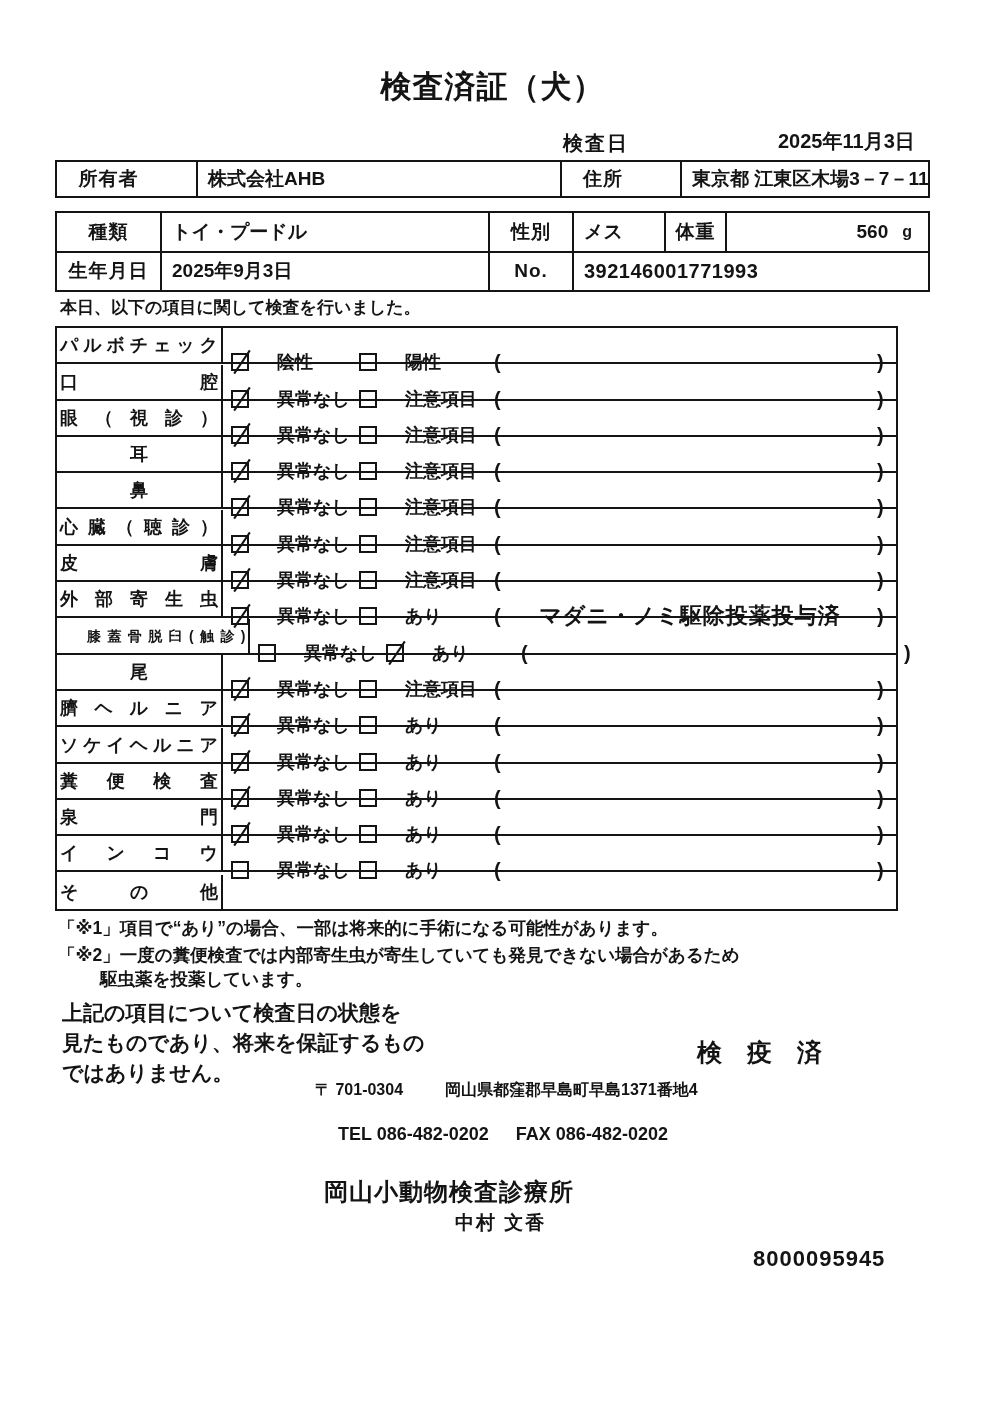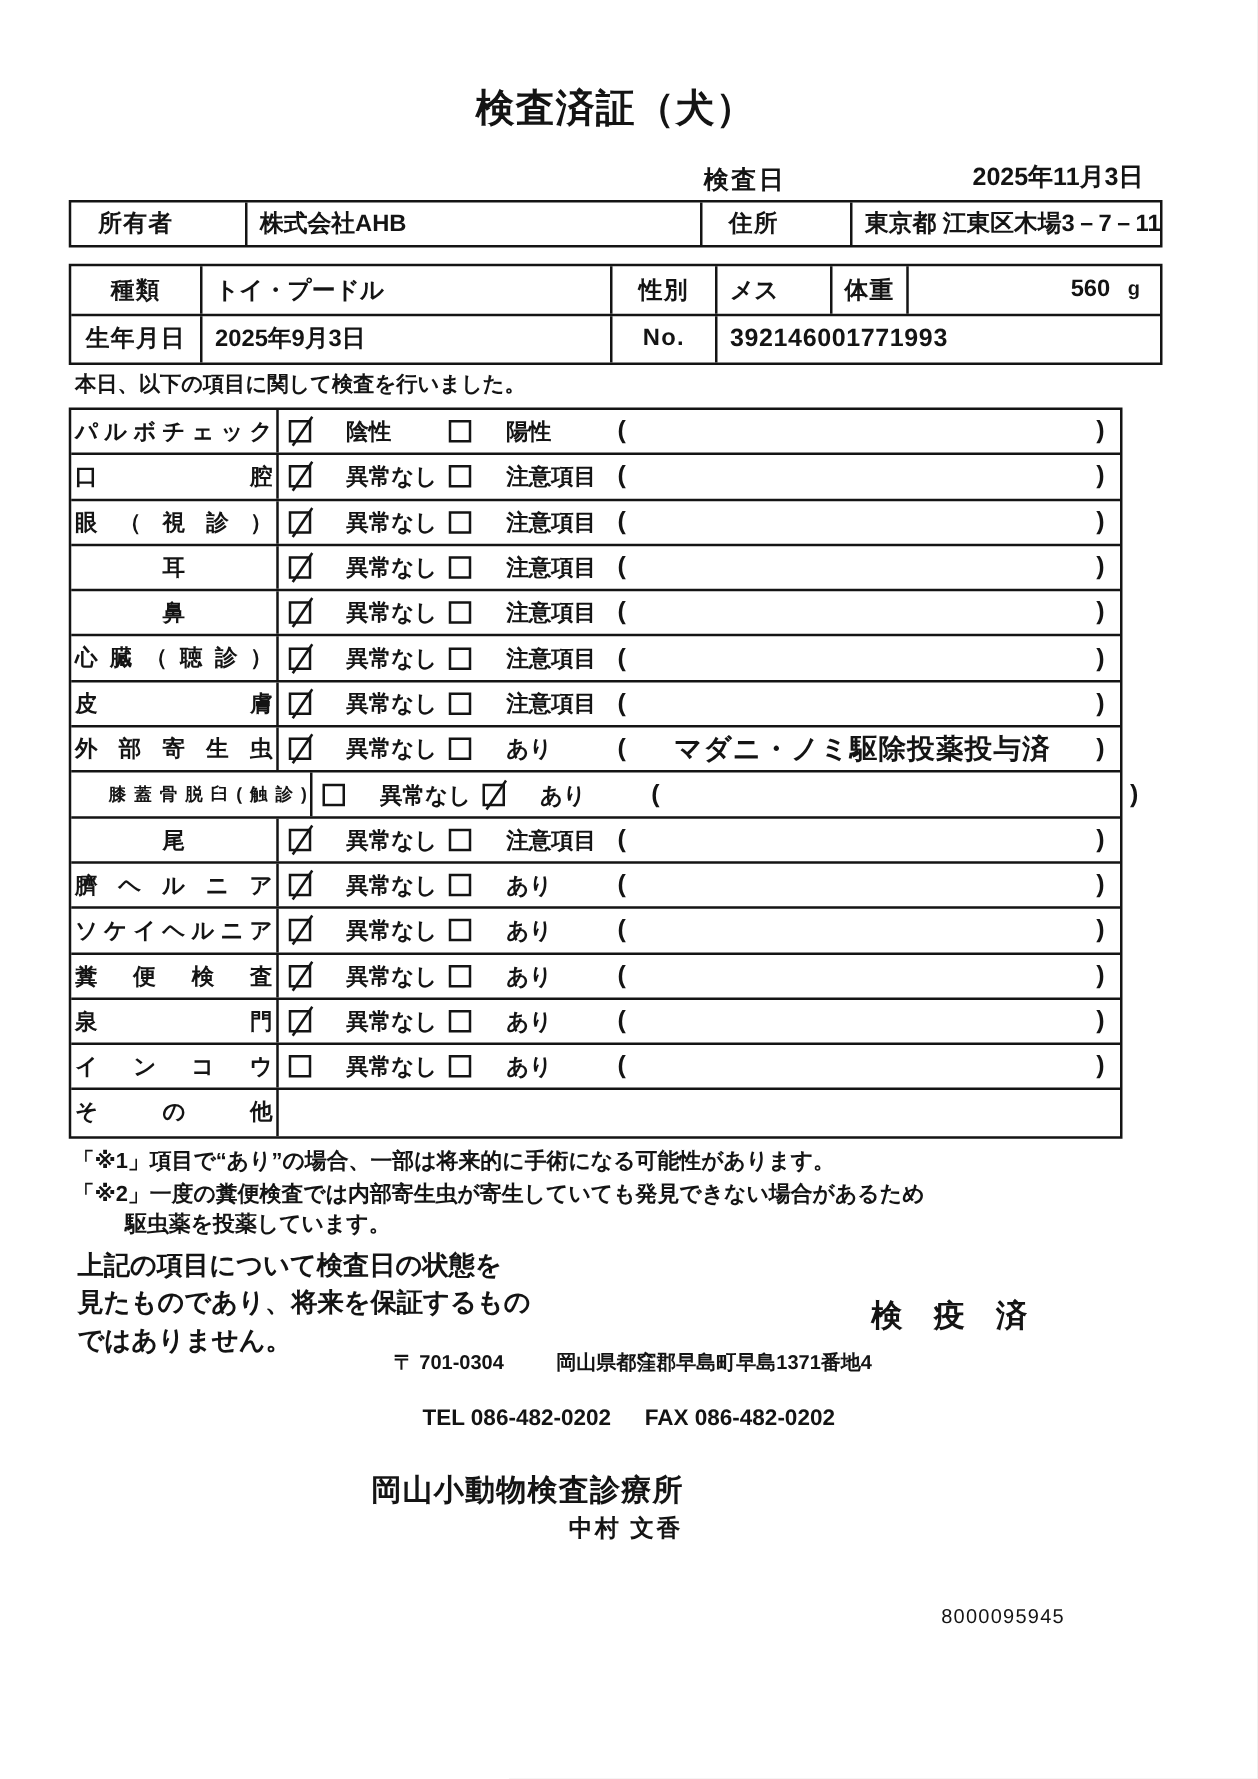--- a/index.html
+++ b/index.html
@@ -29,21 +29,21 @@
   .w-sex{width:92px;flex:none;}
   .w-wlab{width:61px;flex:none;}
   .grow{flex:1;}
   .wt-val{justify-content:flex-end;padding-right:16px;}
   .wt-unit{font-size:16px;margin-left:14px;font-weight:600;}
   .num{font-size:20px;letter-spacing:.5px;}
   
   .intro{position:absolute;left:60px;top:296px;font-size:17px;font-weight:700;}
   
   .etable{position:absolute;left:55px;top:326px;width:843px;border:2.5px solid #141414;box-sizing:border-box;background:#fff;}
-  .trow{display:flex;height:36.3px;border-bottom:2px solid #141414;position:relative;box-sizing:border-box;}
+  .trow{display:flex;height:36.3px;border-bottom:2px solid #141414;position:relative;box-sizing:border-box;align-items:flex-end;}
   .trow.last{border-bottom:none;}
   .ci{width:166px;flex:none;border-right:2px solid #141414;box-sizing:border-box;
       font-size:18px;font-weight:600;display:block;line-height:34px;
       padding:0 3px;white-space:nowrap;overflow:hidden;
       text-align:justify;text-align-last:justify;text-justify:inter-character;}
   .trow.ctr .ci{text-align:center;text-align-last:center;}
   .trow.tight .ci{font-size:14px;letter-spacing:-0.5px;margin-left:27px;}
   .co{flex:1;position:relative;}
   .opt{position:absolute;top:50%;transform:translateY(-50%);font-size:18px;font-weight:600;white-space:nowrap;display:flex;align-items:center;gap:23px;}
   .o1{left:8px;}
@@ -64,23 +64,23 @@
   .n2a{left:58px;top:943px;}
   .n2b{left:100px;top:967px;}
   
   .statement{position:absolute;left:62px;top:998px;font-size:21px;font-weight:700;line-height:30px;white-space:nowrap;}
   .stamp{position:absolute;left:697px;top:1036px;font-size:25px;font-weight:600;letter-spacing:9px;white-space:nowrap;}
   
   .addr{position:absolute;left:315px;top:1080px;font-size:16px;font-weight:600;white-space:nowrap;}
   .addr .gap{display:inline-block;width:42px;}
   .telfax{position:absolute;left:338px;top:1124px;font-size:18px;font-weight:600;white-space:nowrap;}
   .telfax .gap{display:inline-block;width:22px;}
-  .clinic{position:absolute;left:297px;top:1176px;font-size:24px;font-weight:600;letter-spacing:1px;}
+  .clinic{position:absolute;left:324px;top:1176px;font-size:24px;font-weight:600;letter-spacing:1px;}
   .vet{position:absolute;left:455px;top:1210px;font-size:19px;font-weight:600;letter-spacing:2px;}
-  .serial{position:absolute;left:753px;top:1246px;font-size:16px;font-weight:400;letter-spacing:1px;margin-top:39px;}
+  .serial{position:absolute;left:753px;top:1246px;font-size:22px;font-weight:700;letter-spacing:1px;}
 </style>
 </head>
 <body>
 
 <div class="page">
 
   <div class="title">検査済証（犬）</div>
 
   <div class="edate-label">検査日</div>
   <div class="edate-value">2025年11月3日</div>

